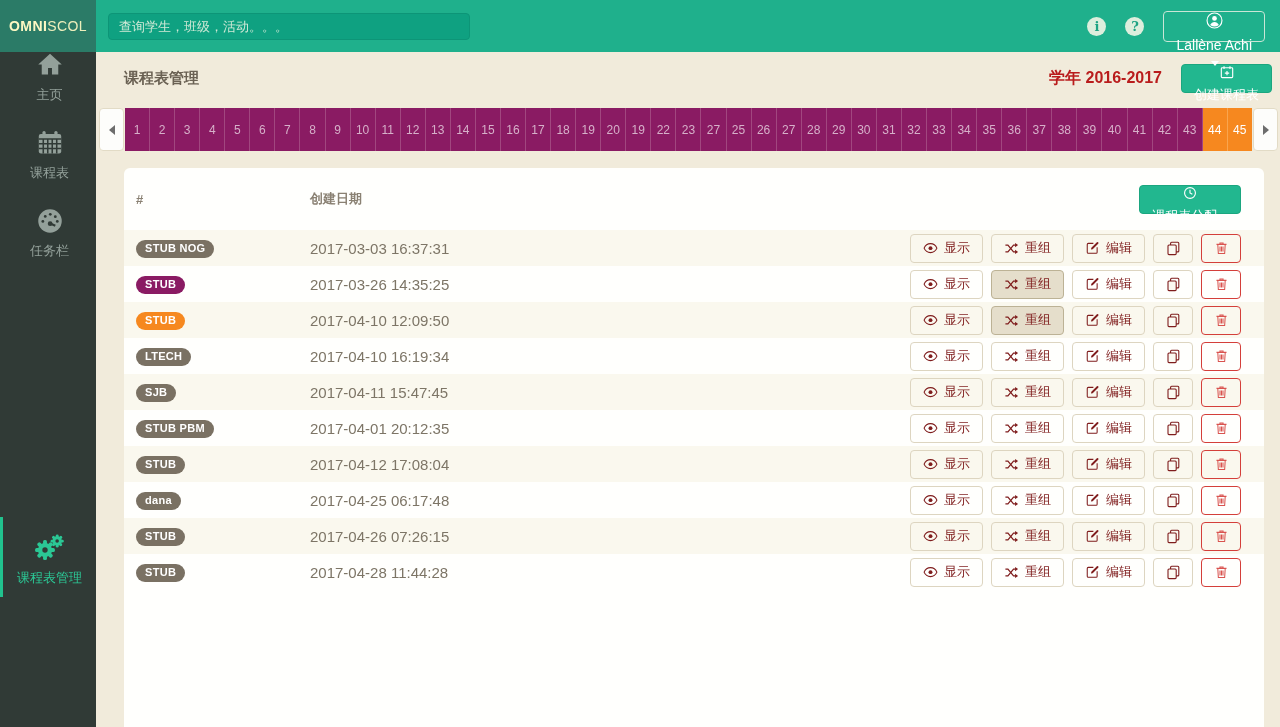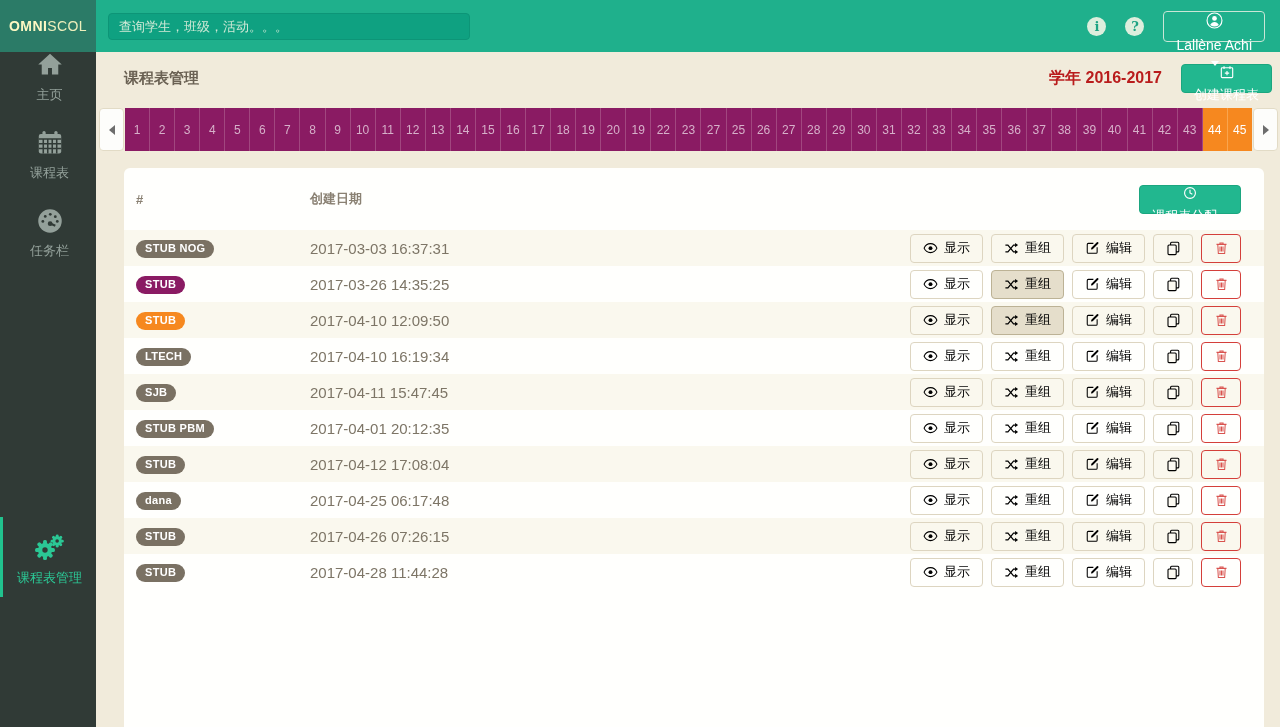--- a/index.html
+++ b/index.html
@@ -60,21 +60,21 @@
   .col-badge { width:174px; flex:none; }
   .col-date { flex:1; }
   .thead .green-btn { margin-left:auto; }
   .row { display:flex; align-items:center; height:36px; padding:0 23px 0 12px; }
   .row.odd { background:#faf8ee; }
   .badge { display:inline-block; font-size:11px; font-weight:bold; color:#fff;
     padding:3px 9px 4px; border-radius:10px; line-height:1; letter-spacing:.3px; }
   .badge.gray { background:#7a7163; } .badge.purple { background:#8a1b63; } .badge.orange { background:#f6881f; }
   .date { font-size:15px; color:#7d7566; }
   .actions { display:flex; gap:8px; margin-left:auto; }
-  .abtn { height:29px; border:1px solid #ddd5c0; background:transparent; color:#000000;
+  .abtn { height:29px; border:1px solid #ddd5c0; background:transparent; color:#7f1d1d;
     display:inline-flex; align-items:center; gap:6px; padding:0 12px; border-radius:4px;
     font-size:13px; cursor:pointer; white-space:nowrap; }
   .abtn.pressed { background:#e5decb; border-color:#bcb295; }
   .abtn.icon-only { width:40px; padding:0; justify-content:center; }
   .abtn.trash { border-color:#d43f3a; color:#d9534f; }
   svg { display:block; }
 </style>
 </head>
 <body>
 

